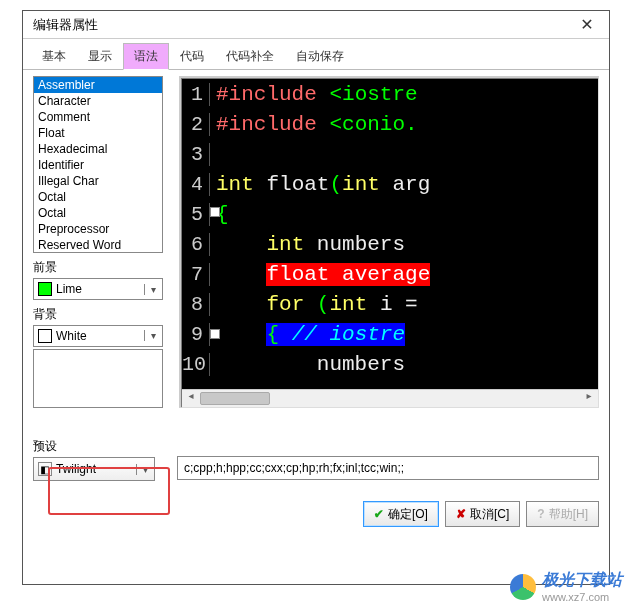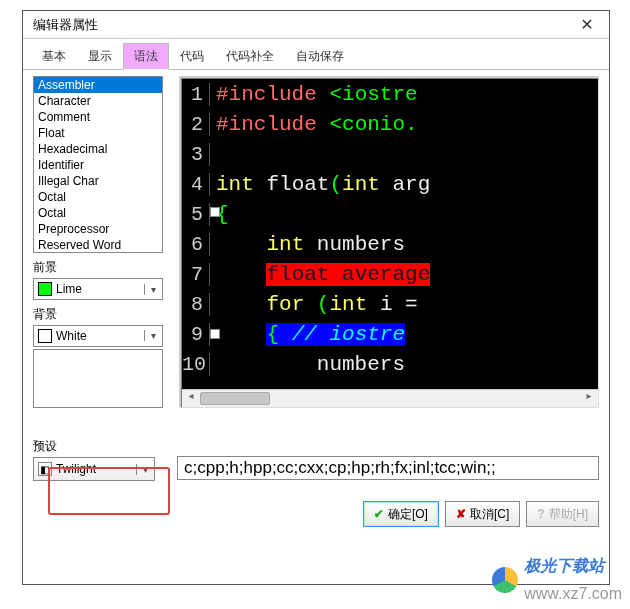--- a/index.html
+++ b/index.html
@@ -163,21 +163,21 @@
   }
   .code {
     padding-left: 6px;
     color: #ccc;
   }
   .kw { color: #ffff66; }
   .pp { color: #ff6a6a; }
   .br { color: #00ff00; }
   .id { color: #eee; }
   .cm { color: #00ffff; font-style: italic; }
-  .sel-red { background: #ff0000; color: #0f172a; display:inline-block; }
+  .sel-red { background: #ff0000; color: #ffffff; display:inline-block; }
   .sel-blue { background: #0000ff; }
   .gutter-mark {
     position: absolute;
     left: 28px;
     width: 10px;
     height: 10px;
     background: #fff;
     border: 1px solid #888;
   }
   .hscroll, .vscroll {
@@ -213,21 +213,21 @@
     position: absolute;
     pointer-events: none;
   }
   .ext-input {
     flex: 1;
     height: 24px;
     border: 1px solid #888;
     background: #fff;
     padding: 2px 6px;
     font-family: inherit;
-    font-size: 17px;
+    font-size: 12px;
     margin-bottom: 1px;
   }
   .button-row {
     display: flex;
     justify-content: flex-end;
     gap: 6px;
     margin-top: 20px;
   }
   .btn-main {
     height: 26px;
@@ -254,21 +254,21 @@
   }
   .watermark {
     position:absolute; right:8px; bottom:6px; display:flex; align-items:center; gap:6px;
     font-size:16px; color:#3b7bd6; font-style:italic; font-weight:bold;
     pointer-events:none;
   }
   .watermark .logo {
     width:26px; height:26px; border-radius:50%;
     background: conic-gradient(#ffbe3d 0 120deg, #3bc26c 120deg 240deg, #3b7bd6 240deg 360deg);
   }
-  .watermark .sub { font-size:16px; color:#999; font-style:normal; font-weight:normal; display:block;margin-top:8px; }
+  .watermark .sub { font-size:11px; color:#999; font-style:normal; font-weight:normal; display:block; }
 </style>
 </head>
 <body>
 
 <div class="outer-frame">
   <div class="titlebar">
     <span class="title">编辑器属性</span>
     <span class="close">✕</span>
   </div>
 

